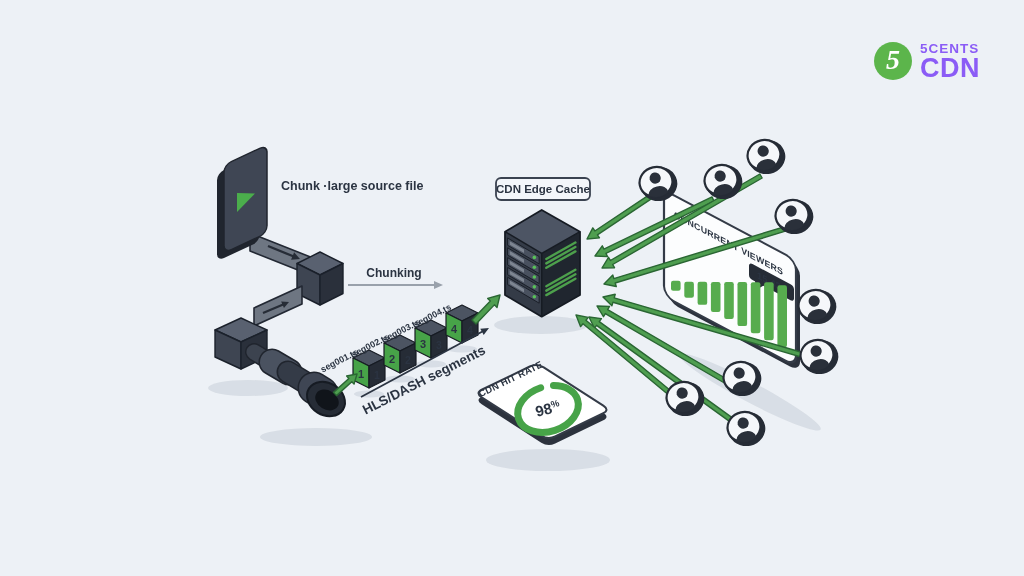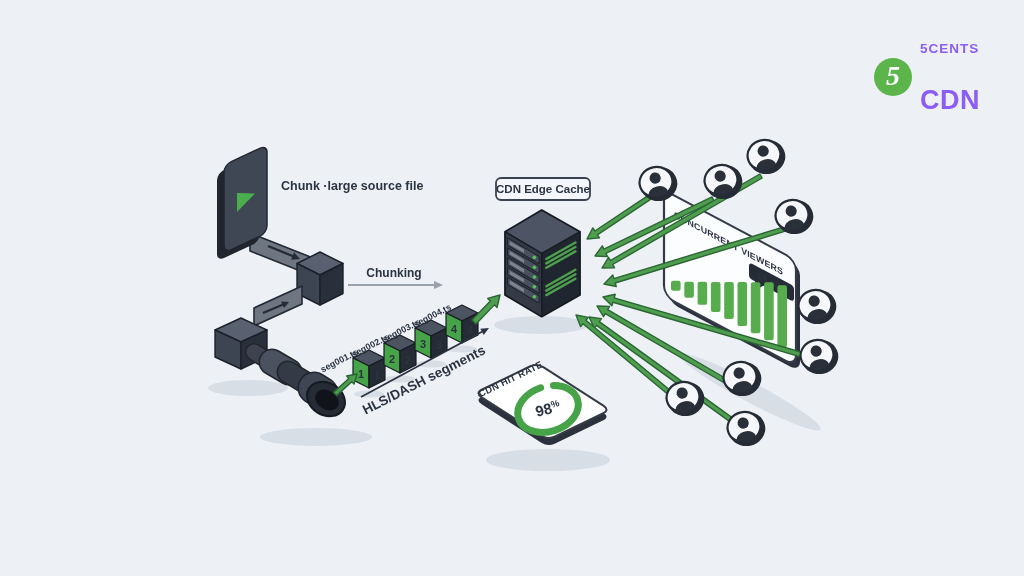--- a/index.html
+++ b/index.html
@@ -6,21 +6,21 @@
   .stage{position:relative;width:1024px;height:576px;background:#edf1f6;overflow:hidden;
          font-family:"Liberation Sans",sans-serif;}
   svg{position:absolute;left:0;top:0;}
   svg text{font-family:"Liberation Sans",sans-serif;fill:#2b3442;font-weight:700;}
   .logo{position:absolute;top:42px;right:44px;display:flex;align-items:center;gap:8px;}
   .logo-badge{width:38px;height:38px;border-radius:50%;background:#5cb54b;color:#ffffff;
       display:flex;align-items:center;justify-content:center;font-weight:bold;font-style:italic;
       font-size:28px;font-family:"Liberation Serif",serif;padding-bottom:2px;box-sizing:border-box;}
   .logo-text{display:flex;flex-direction:column;color:#8b5cf6;}
   .logo-top{font-size:13.5px;font-weight:800;letter-spacing:1px;line-height:1;}
-  .logo-bottom{font-size:27px;font-weight:800;line-height:.9;letter-spacing:.5px;margin-top:32px;}
+  .logo-bottom{font-size:27px;font-weight:800;line-height:.9;letter-spacing:.5px;}
 </style>
 </head>
 <body>
 
 <div class="stage">
 
 <svg width="1024" height="576" viewBox="0 0 1024 576">
   <defs>
     <clipPath id="avclip">
           <ellipse cx="0" cy="0" rx="16.5" ry="15"></ellipse>

